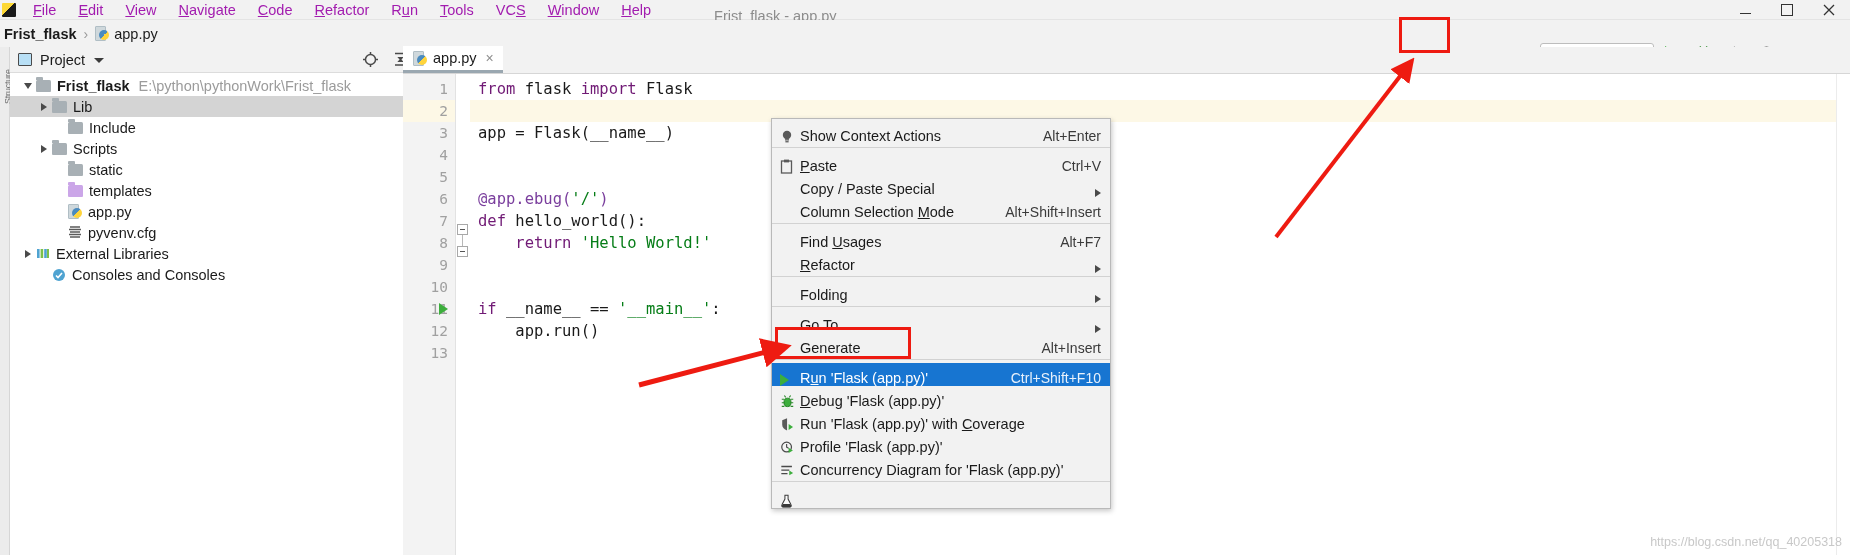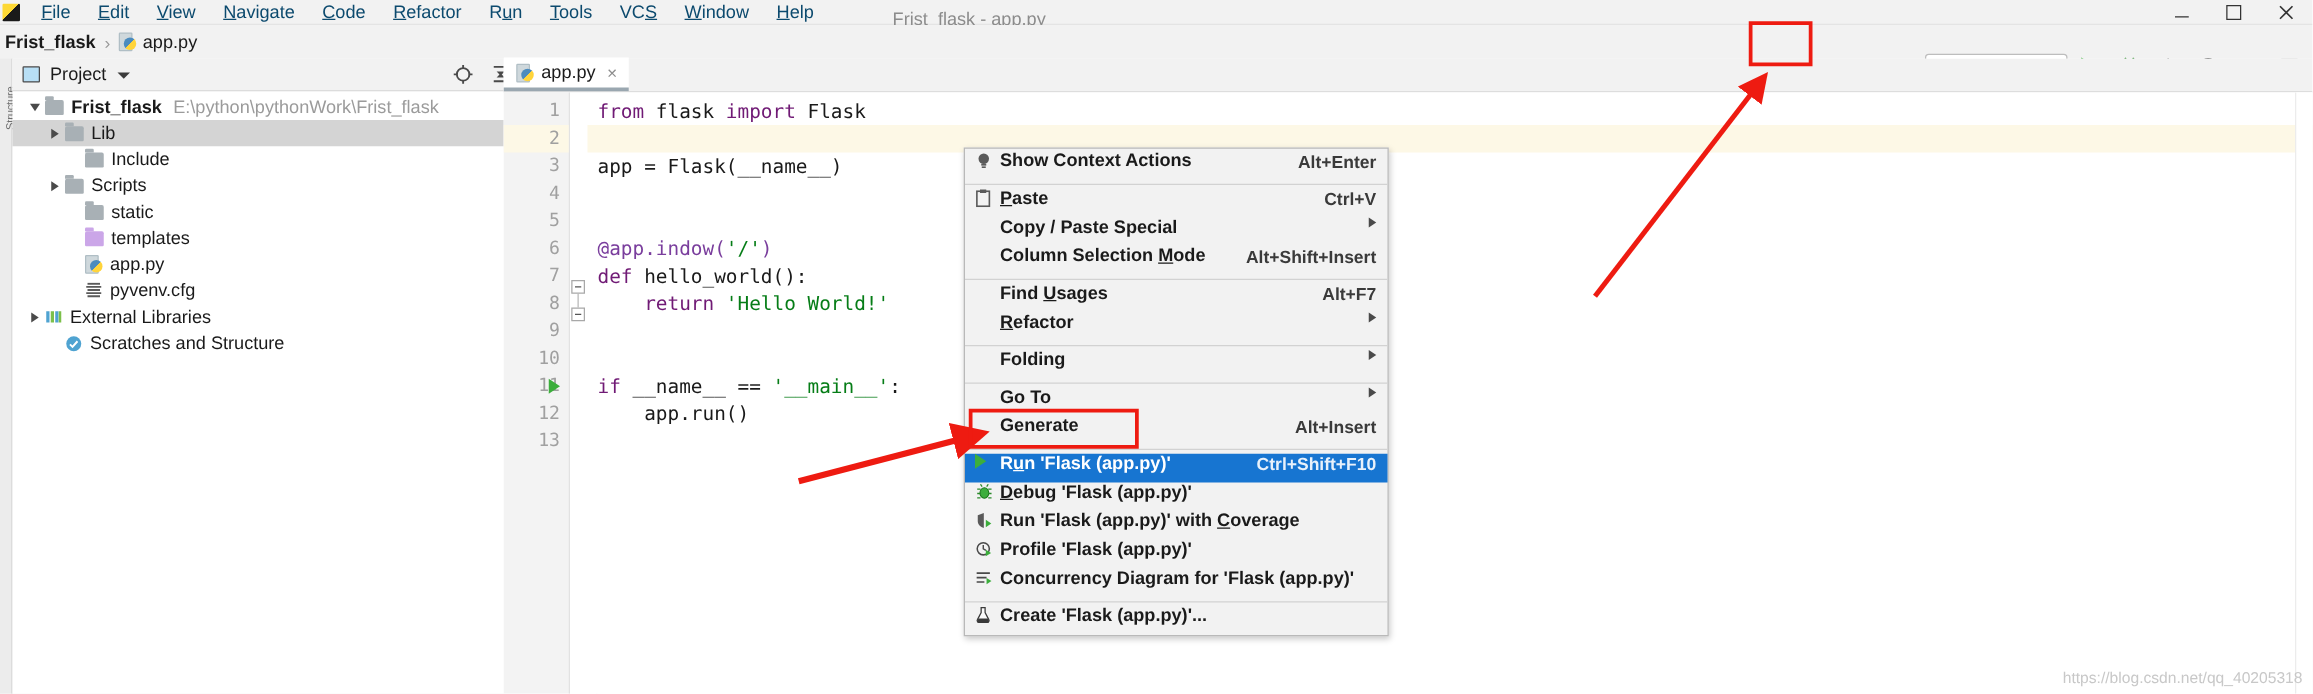--- a/index.html
+++ b/index.html
@@ -16,21 +16,21 @@
     position:absolute; left:0; top:0; width:1850px; height:20px;
     background:#f2f2f2; display:flex; align-items:center;
     border-bottom:1px solid #e4e4e4;
   }
   .ij-logo {
     width:14px; height:14px; margin-left:2px; margin-right:6px;
     background:linear-gradient(135deg,#fdd835 0%,#fdd835 45%,#1a1a1a 46%,#1a1a1a 100%);
     border-radius:1px; flex:none;
   }
   .menu-item {
-    font-size:14.5px; color:#0c4a6e; padding:0 11px; line-height:20px;
+    font-size:14.5px; color:#a21caf; padding:0 11px; line-height:20px;
     white-space:nowrap; cursor:default;
   }
   .menu-item .mn { text-decoration:underline; }
   .win-title {
     font-size:14.5px; color:#8c8c8c; margin-left:52px; white-space:nowrap;margin-top:12px;
   }
   .win-btns {
     position:absolute; right:0; top:0; height:20px; display:flex; align-items:center;
   }
   .win-btn { width:42px; height:20px; display:flex; align-items:center; justify-content:center;
@@ -155,22 +155,22 @@
      background:#fff; }
   .fold-box::after{content:""; position:absolute; left:2px; top:4px; width:5px; height:1px; background:#555;}
 
   
   .ctxmenu {
     position:absolute; left:771px; top:118px; width:340px;
     background:#f2f2f2; border:1px solid #b9b9b9; box-shadow:1px 2px 5px rgba(0,0,0,.22);
     z-index:40; padding:2px 0 0 0;
   }
   .mi {
-    display:flex; align-items:flex-start; height:23px; padding:0 9px 0 8px;
-    font-size:14.5px; color:#1a1a1a; white-space:nowrap; position:relative;font-weight:bold;
+    display:flex; align-items:flex-end; height:23px; padding:0 9px 0 8px;
+    font-size:14.5px; color:#1a1a1a; white-space:nowrap; position:relative;
   }
   .mi.sel { background:#1775d1; color:#fff; }
   .mi .mi-icon { width:20px; flex:none; display:flex; align-items:center; justify-content:flex-start; }
   .mi .mi-label { flex:1; }
   .mi .mi-key { color:#3a3a3a; font-size:14px; margin-left:22px;}
   .mi.sel .mi-key { color:#e8f1fb; }
   .mi .submenu-arr { width:0;height:0;border-top:4.5px solid transparent;
        border-bottom:4.5px solid transparent;border-left:6px solid #4a4a4a; margin-left:14px;}
   .msep { height:1px; background:#d2d2d2; margin:3px 0; }
   .u { text-decoration:underline; }
@@ -362,21 +362,21 @@
             <rect x="11" y="2" width="2" height="9" fill="#7cc04a"></rect>
           </svg>
           <span class="">External Libraries</span>
         </div>
         <div class="trow indent-1">
           <span class="arrow"></span>
           <svg class="scratchicon" viewBox="0 0 14 14">
             <circle cx="7" cy="7" r="6" fill="#4fa3d1"></circle>
             <path d="M4 7.5 l2 2 l4-4.5" stroke="#fff" stroke-width="1.6" fill="none"></path>
           </svg>
-          <span class="">Scratches and Structure</span>
+          <span class="">Consoles and Consoles</span>
         </div>
       </div>
   </div>
 
   <div class="editor-area">
     <div class="tabbar">
       <div class="tab">
         <span class="pyicon">
             <span class="pg"></span>
             <span class="pb"></span>
@@ -406,21 +406,21 @@
         <div class="fold-line" style="top:156px;height:22px;"></div>
         <div class="fold-box" style="top:150px;"></div>
         <div class="fold-box" style="top:172px;"></div>
       </div>
       <div class="code" id="code">
           <div class="cline"><span class="kw">from </span><span class="cls">flask </span><span class="kw">import </span><span class="cls">Flask</span></div>
           <div class="cline hl">&nbsp;</div>
           <div class="cline"><span class="cls">app = Flask(__name__)</span></div>
           <div class="cline">&nbsp;</div>
           <div class="cline">&nbsp;</div>
-          <div class="cline"><span class="deco">@app.indow(</span><span class="str">'/'</span><span class="deco">)</span></div>
+          <div class="cline"><span class="deco">@app.ebug(</span><span class="str">'/'</span><span class="deco">)</span></div>
           <div class="cline"><span class="kw">def </span><span class="fn">hello_world():</span></div>
           <div class="cline"><span class="kw">    return </span><span class="str">'Hello World!'</span></div>
           <div class="cline">&nbsp;</div>
           <div class="cline">&nbsp;</div>
           <div class="cline"><span class="kw">if </span><span class="cls">__name__ == </span><span class="str">'__main__'</span><span class="cls">:</span></div>
           <div class="cline"><span class="cls">    app.run()</span></div>
           <div class="cline">&nbsp;</div>
         </div>
     </div>
   </div>
@@ -534,21 +534,20 @@
         <span class="mi-label">Concurrency Diagram for 'Flask (app.py)'</span>
       </div>
       <div class="msep"></div>
       <div class="mi">
         <span class="mi-icon">
           <svg width="13" height="14" viewBox="0 0 14 15">
             <path d="M5.3 1.2 h3.4 v4.2 l3.2 6.1 a1.6 1.6 0 0 1-1.4 2.4 H3.5 a1.6 1.6 0 0 1-1.4-2.4 l3.2-6.1 z" fill="#fafafa" stroke="#3a3a3a" stroke-width="1.1"></path>
             <path d="M3.0 10.6 h8 l1 1.9 a1.2 1.2 0 0 1-1.1 1.7 H3.1 a1.2 1.2 0 0 1-1.1-1.7 z" fill="#3a3a3a"></path>
           </svg>
         </span>
-        <span class="mi-label">Create 'Flask (app.py)'...</span>
       </div>
     </div>
 
   <svg class="annot" style="left:0;top:0;width:1850px;height:555px;">
     <defs>
       <marker id="ah" markerWidth="6" markerHeight="6" refX="4.6" refY="3" orient="auto">
         <path d="M0,0 L6,3 L0,6 z" fill="#ee1b11"></path>
       </marker>
     </defs>
     <line id="arrow1" stroke="#ee1b11" stroke-width="4" marker-end="url(#ah)" x1="1276" y1="237" x2="1411" y2="62"></line>

